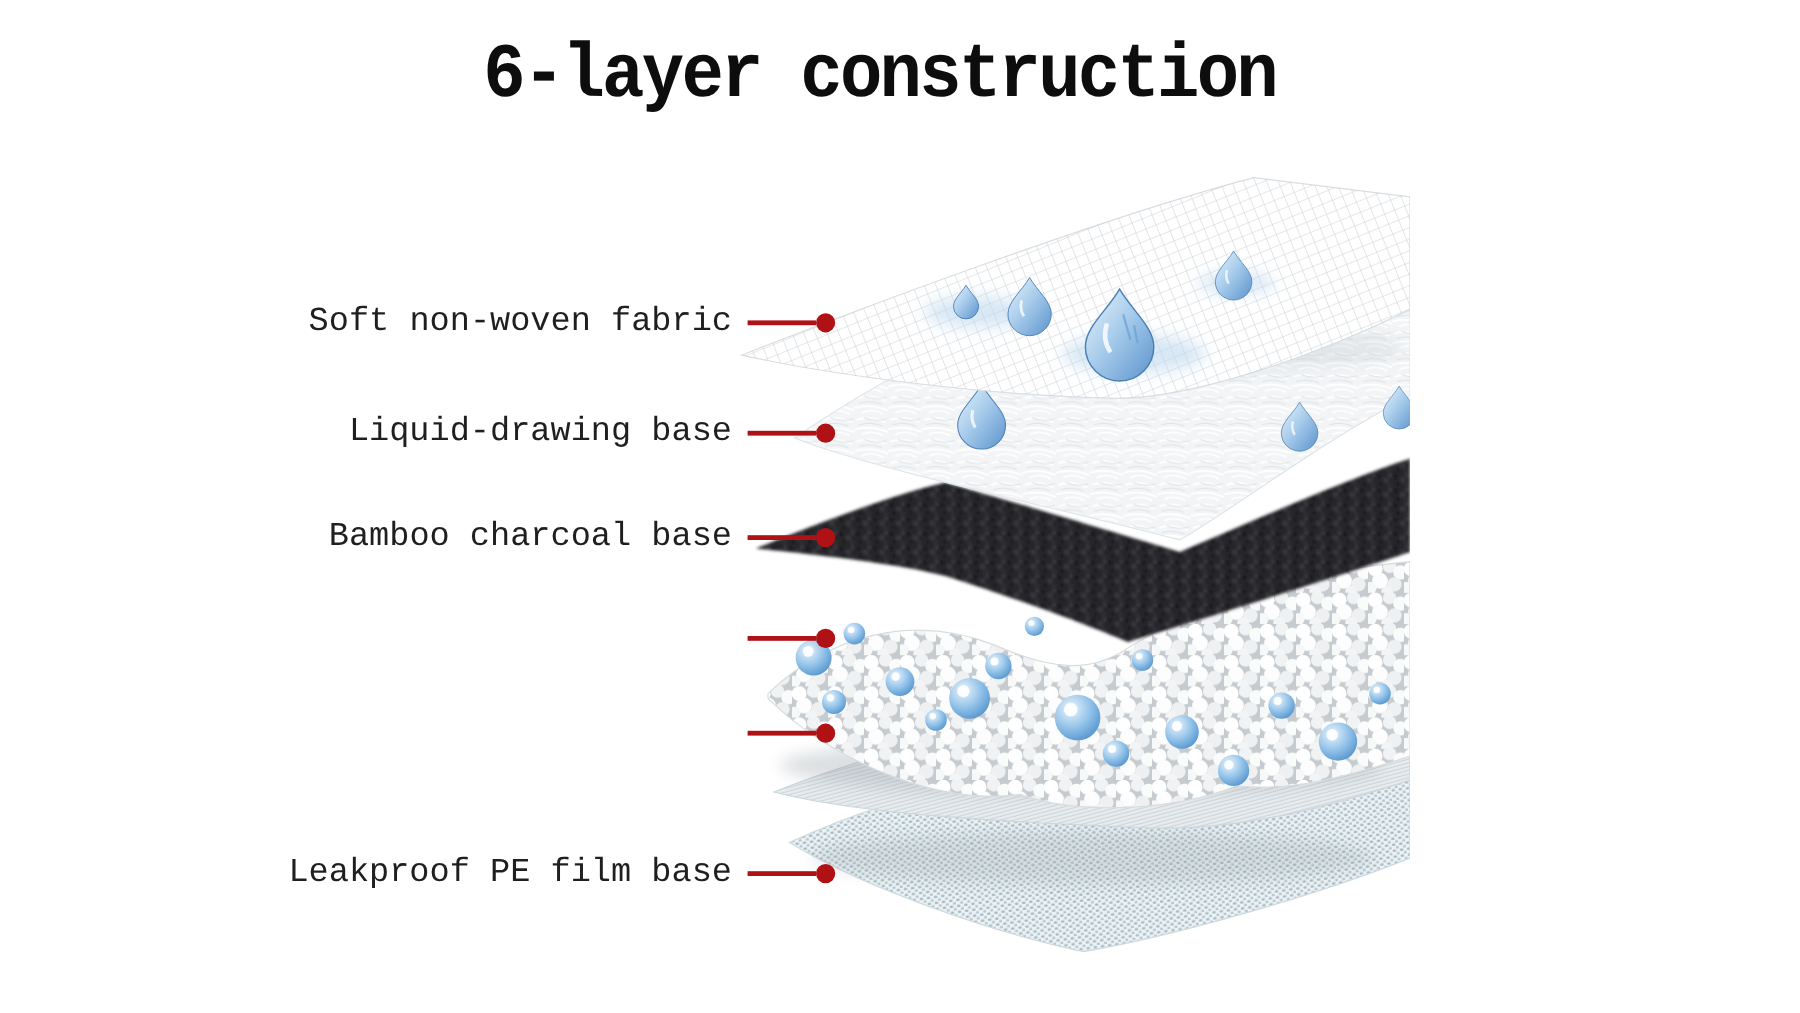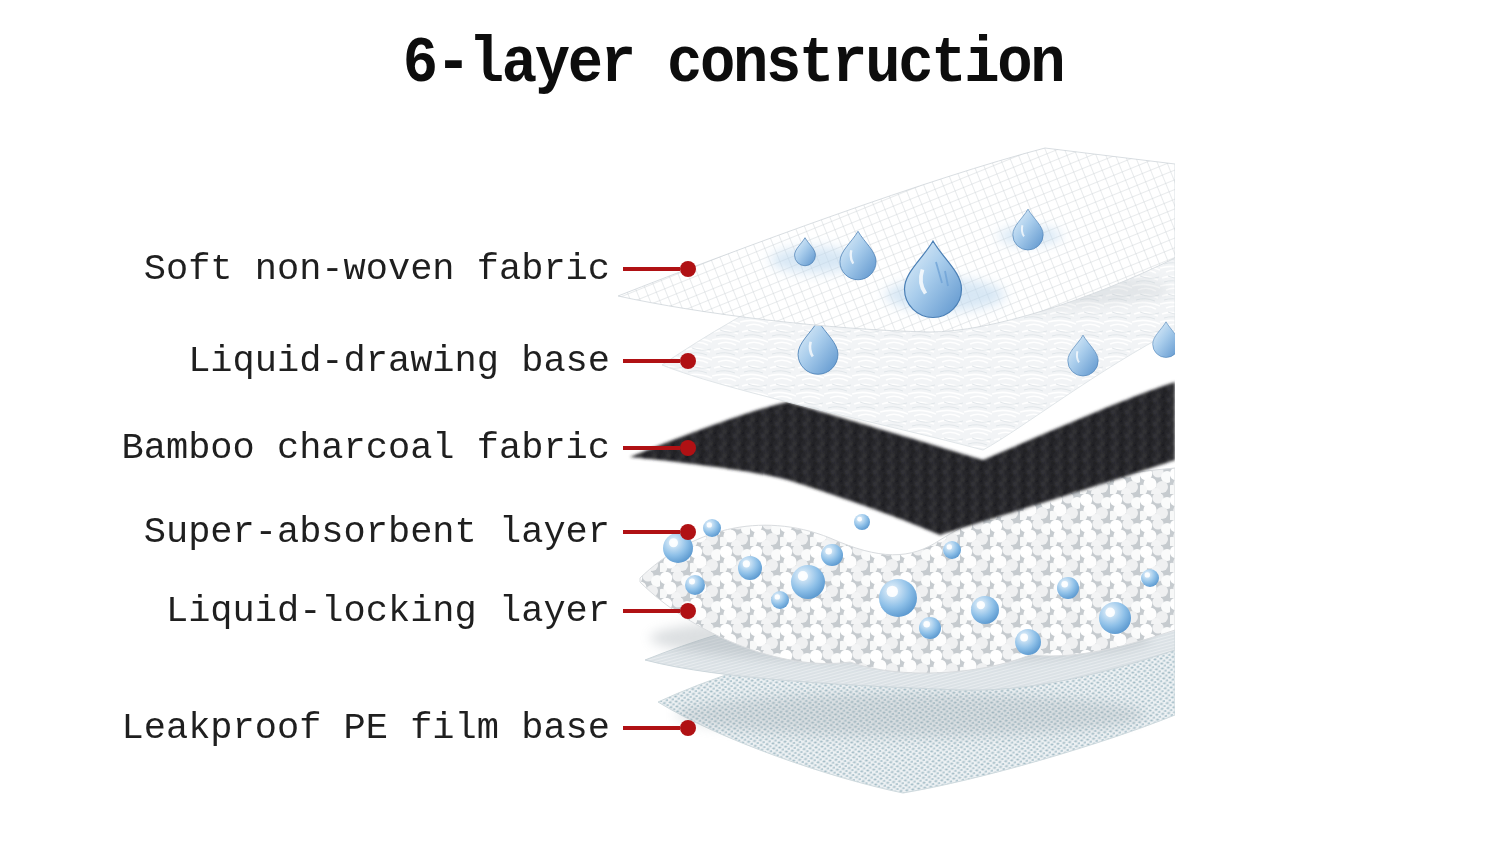--- a/index.html
+++ b/index.html
@@ -14,21 +14,21 @@
     text-align:center;font-size:64px;font-weight:700;letter-spacing:-2.5px;
     color:var(--title,#0d0d0d);
     transform:scaleX(.92);transform-origin:center;
     white-space:nowrap;
   }
   .label-row{
     position:absolute;right:820px;height:36px;display:flex;align-items:center;
     z-index:3;white-space:nowrap;
   }
   .label-text{
-    font-size:37px;color:var(--label,#1f1f1f);line-height:36px;
+    font-size:28px;color:var(--label,#1f1f1f);line-height:36px;
   }
   .pointer-line{
     display:inline-block;width:57px;height:4px;margin-left:13px;
     background:var(--accent,#b01114);
   }
   .pointer-dot{
     display:inline-block;width:16px;height:16px;border-radius:50%;
     background:var(--accent,#b01114);
   }
   .row-1{top:251px}.row-2{top:343px}.row-3{top:430px}
@@ -49,31 +49,29 @@
     <span class="label-text">Soft non-woven fabric</span>
     <span class="pointer-line"></span>
     <span class="pointer-dot"></span>
   </div>
   <div class="label-row row-2">
     <span class="label-text">Liquid-drawing base</span>
     <span class="pointer-line"></span>
     <span class="pointer-dot"></span>
   </div>
   <div class="label-row row-3">
-    <span class="label-text">Bamboo charcoal fabric</span>
+    <span class="label-text">Bamboo charcoal base</span>
     <span class="pointer-line"></span>
     <span class="pointer-dot"></span>
   </div>
   <div class="label-row row-4">
-    <span class="label-text">Super-absorbent layer</span>
     <span class="pointer-line"></span>
     <span class="pointer-dot"></span>
   </div>
   <div class="label-row row-5">
-    <span class="label-text">Liquid-locking layer</span>
     <span class="pointer-line"></span>
     <span class="pointer-dot"></span>
   </div>
   <div class="label-row row-6">
     <span class="label-text">Leakproof PE film base</span>
     <span class="pointer-line"></span>
     <span class="pointer-dot"></span>
   </div>
 
   <div class="stack-wrap">

